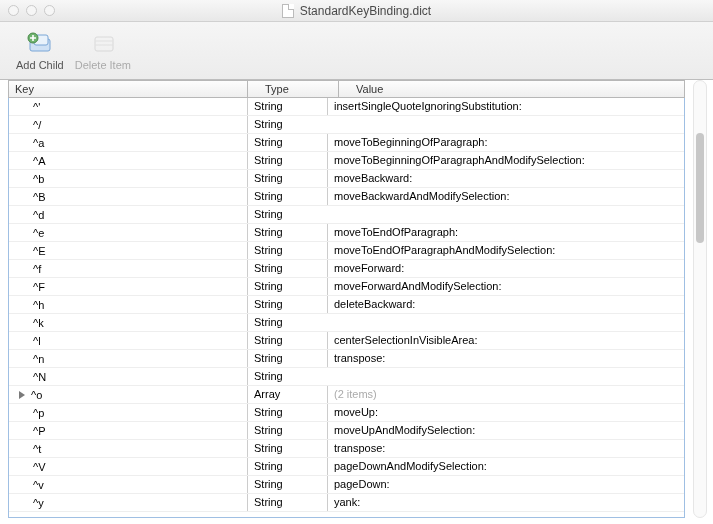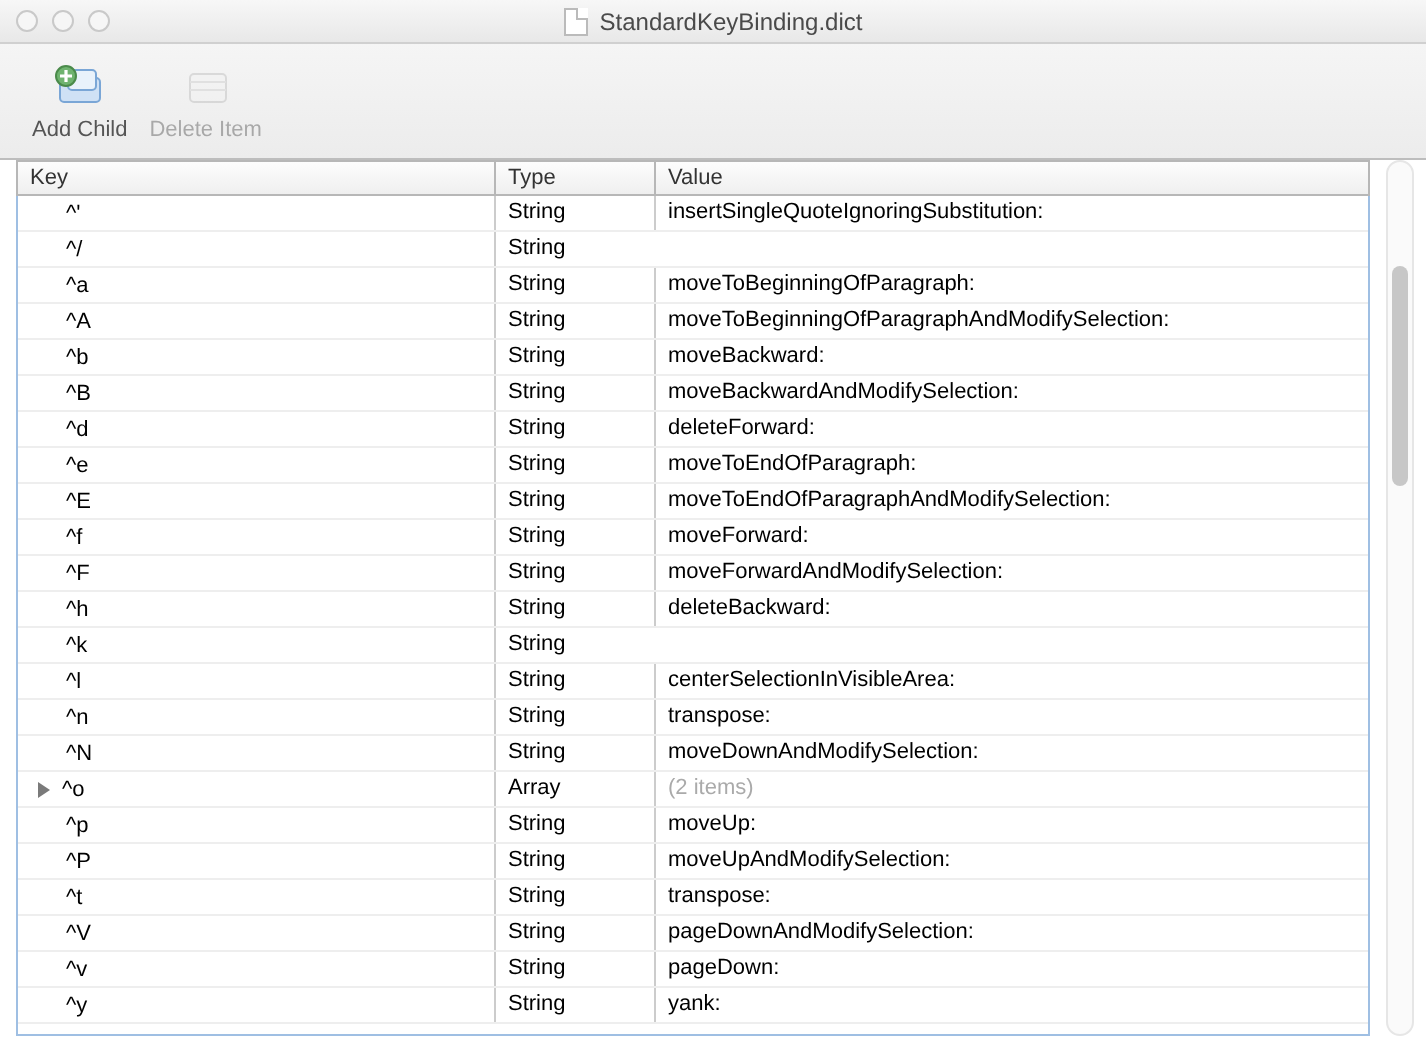--- a/index.html
+++ b/index.html
@@ -57,20 +57,21 @@
   .content {
     position: absolute; top: 80px; left: 8px; right: 28px; bottom: 6px;
     display: flex; flex-direction: column;
   }
   .grid-header {
     display: grid;
     grid-template-columns: 239px 80px 1fr;
     background: linear-gradient(#fdfdfd, #efefef);
     border: 1px solid #b7b7b7;
     height: 18px;
+    gap: 11px;
   }
   .grid-header > div {
     border-right: 1px solid #b7b7b7;
     padding: 2px 6px;
     font-size: 11px; color: #333;
   }
   .grid-header > div:last-child { border-right: none; }
   .grid-body {
     flex: 1; overflow: hidden;
     border-left: 1px solid #9fbfe3;
@@ -191,21 +192,20 @@
           <span>^B</span>
         </div>
         <div class="cell">String</div>
         <div class="cell">moveBackwardAndModifySelection:</div>
       </div>
       <div class="row">
         <div class="cell key-cell">
           <span>^d</span>
         </div>
         <div class="cell">String</div>
-        <div class="cell">deleteForward:</div>
       </div>
       <div class="row">
         <div class="cell key-cell">
           <span>^e</span>
         </div>
         <div class="cell">String</div>
         <div class="cell">moveToEndOfParagraph:</div>
       </div>
       <div class="row">
         <div class="cell key-cell">
@@ -253,21 +253,20 @@
           <span>^n</span>
         </div>
         <div class="cell">String</div>
         <div class="cell">transpose:</div>
       </div>
       <div class="row">
         <div class="cell key-cell">
           <span>^N</span>
         </div>
         <div class="cell">String</div>
-        <div class="cell">moveDownAndModifySelection:</div>
       </div>
       <div class="row">
         <div class="cell key-cell">
           <span class="disclosure"></span>
           <span>^o</span>
         </div>
         <div class="cell">Array</div>
         <div class="cell value-dim">(2 items)</div>
       </div>
       <div class="row">

